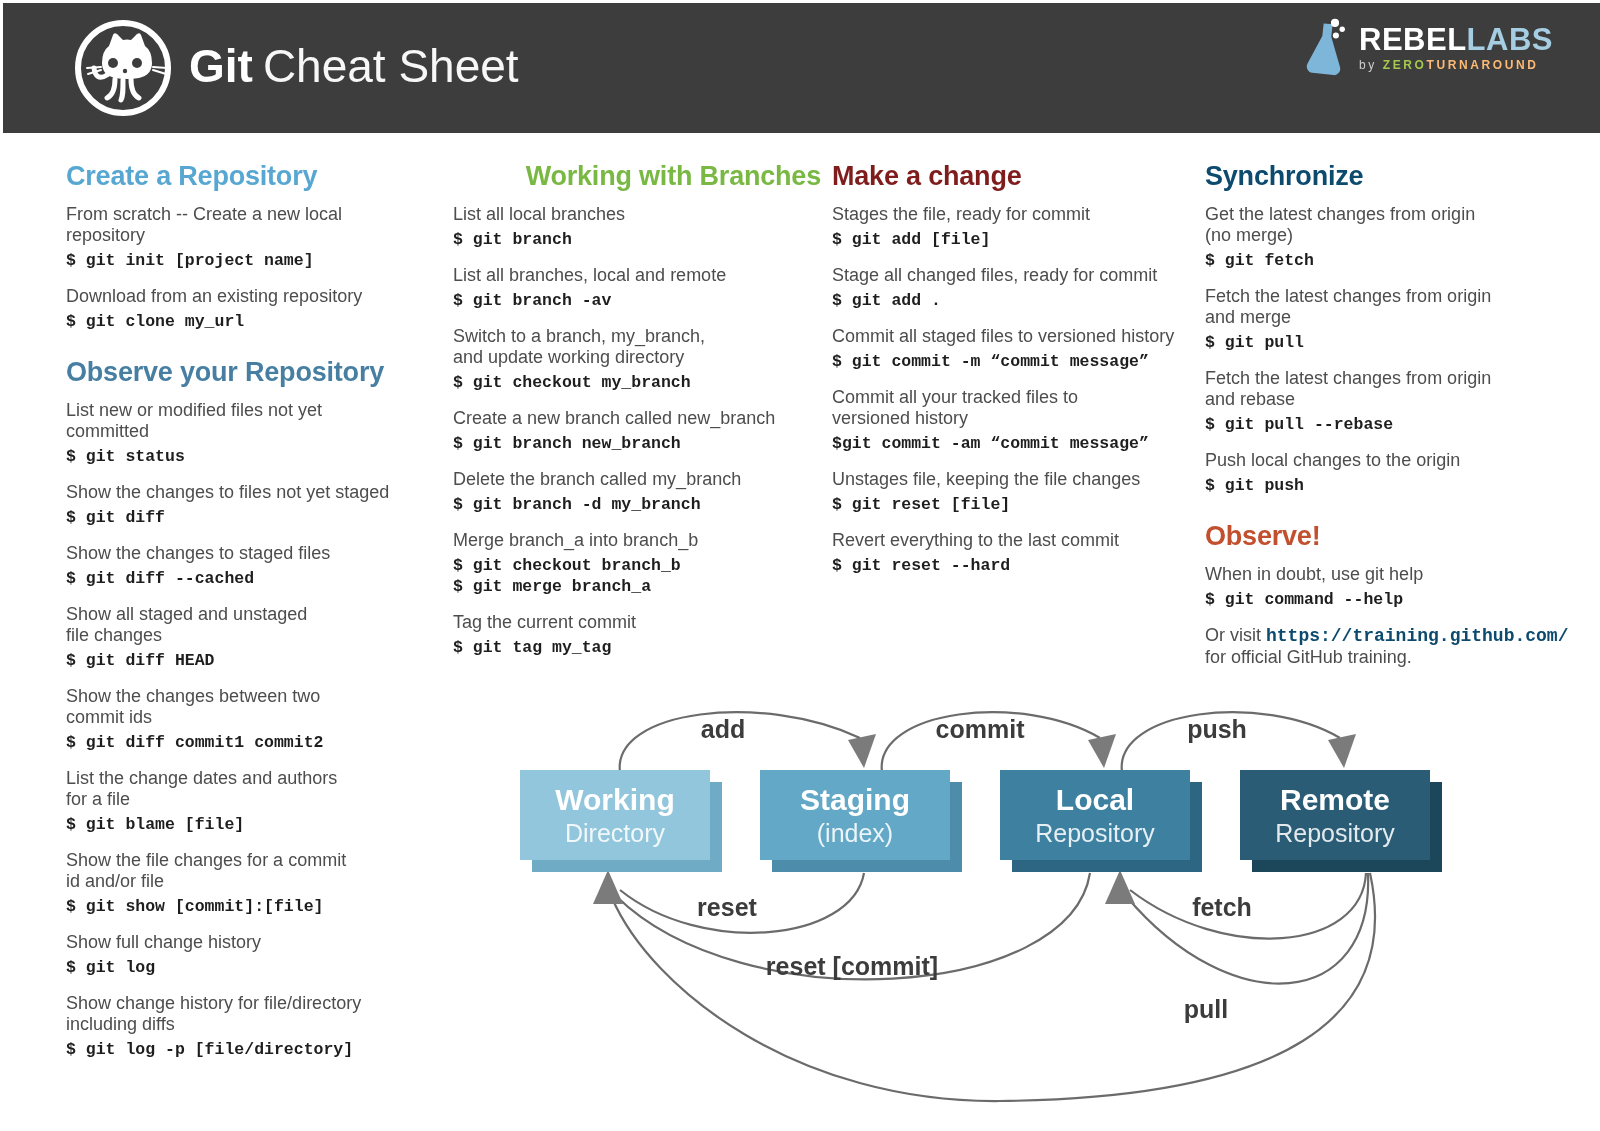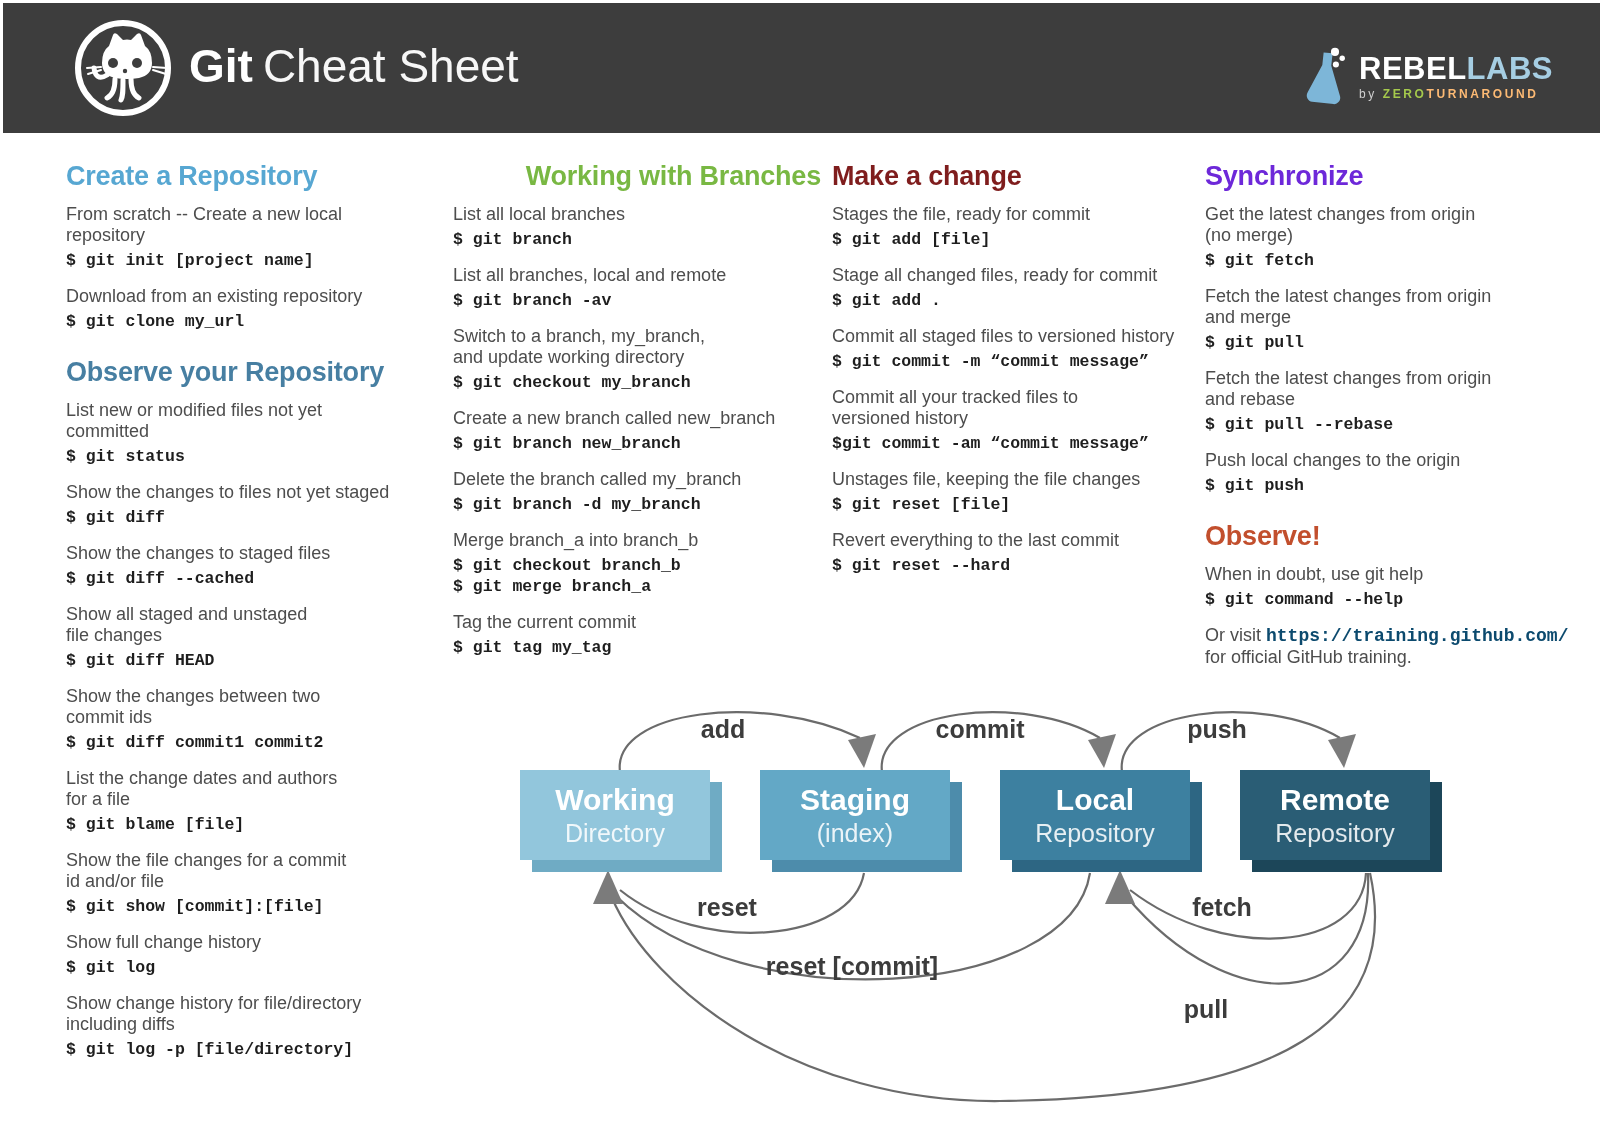--- a/index.html
+++ b/index.html
@@ -5,21 +5,21 @@
   html,body{margin:0;padding:0;background:#fff;}
   body{width:1600px;height:1131px;position:relative;overflow:hidden;
        font-family:"Liberation Sans",sans-serif;}
 
   
   .header{position:absolute;top:3px;left:3px;width:1594px;height:130px;background:#3d3d3d;padding-left:48px;}
   .octocat{position:absolute;left:70px;top:15px;width:100px;height:100px;}
   .title{position:absolute;left:186px;top:36px;color:#fff;font-size:46px;white-space:nowrap;}
   .t-bold{font-weight:700;}
   .t-light{font-weight:400;opacity:.96;margin-left:10px;}
-  .brand{position:absolute;left:1296px;top:40px;display:flex;align-items:flex-start;}
+  .brand{position:absolute;left:1296px;top:11px;display:flex;align-items:flex-start;}
   .flask{width:54px;height:70px;}
   .brand-text{margin-left:6px;margin-top:10px;}
   .brand-top{font-size:31px;font-weight:700;letter-spacing:.5px;line-height:32px;}
   .rebel{color:#fff;}
   .labs{color:#a6cee3;}
   .brand-bottom{font-size:12px;letter-spacing:2.6px;margin-top:2px;}
   .by{color:#cfcfcf;font-weight:400;}
   .zero{color:#a5c94c;font-weight:700;}
   .turn{color:#fdba74;font-weight:700;}
 
@@ -205,21 +205,21 @@
       <div class="item">
         <div class="desc">Unstages file, keeping the file changes</div>
         <div class="code">$ git reset [file]</div>
       </div>
       <div class="item">
         <div class="desc">Revert everything to the last commit</div>
         <div class="code">$ git reset --hard</div>
       </div>
     </div>
     <div class="col col4">
-      <h2 class="sec-title" style="color: #6d28d9;">Synchronize</h2>
+      <h2 class="sec-title" style="color: #0c4a6e;">Synchronize</h2>
       <div class="item">
         <div class="desc">Get the latest changes from origin</div>
         <div class="desc">(no merge)</div>
         <div class="code">$ git fetch</div>
       </div>
       <div class="item">
         <div class="desc">Fetch the latest changes from origin</div>
         <div class="desc">and merge</div>
         <div class="code">$ git pull</div>
       </div>

